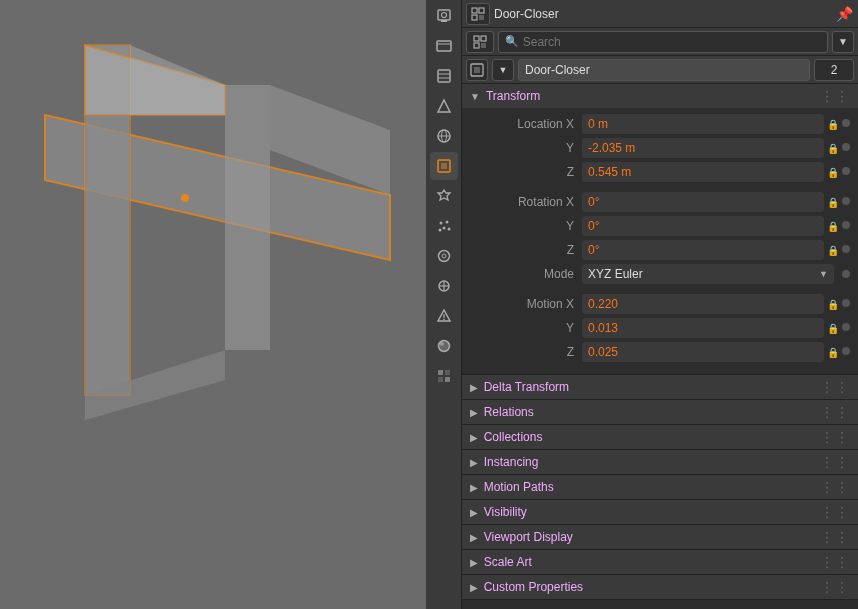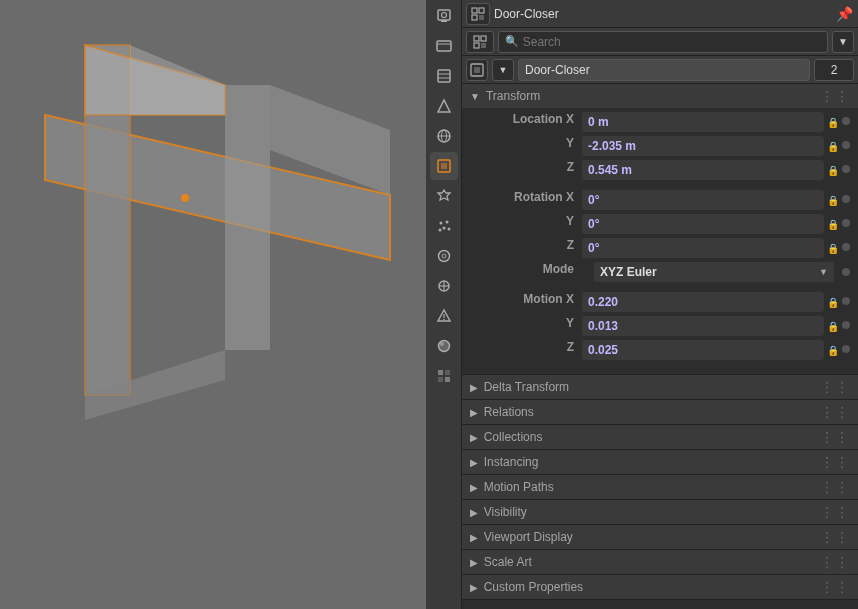--- a/index.html
+++ b/index.html
@@ -262,43 +262,42 @@
       gap: 4px;
     }
 
     .section-arrow {
       color: #aaa;
       font-size: 10px;
       margin-right: 2px;
     }
 
     .section-label {
-      color: #a3a3a3;
+      color: #f0abfc;
       font-size: 12px;
       font-weight: 500;
     }
 
     .section-dots {
       margin-left: auto;
       color: #666;
       font-size: 14px;
       letter-spacing: 1px;
     }
 
     
     .section-content {
       padding: 4px 0;
     }
 
     .prop-row {
       height: 24px;
       display: flex;
-      align-items: flex-start;
+      align-items: center;
       padding: 0 8px 0 40px;
-      font-weight: bold;
     }
 
     .prop-label {
       color: #999;
       font-size: 12px;
       min-width: 80px;
       text-align: right;
       padding-right: 8px;
     }
 
@@ -310,21 +309,21 @@
     }
 
     .prop-value {
       flex: 1;
       height: 20px;
       background: #3a3a3a;
       border-radius: 3px;
       display: flex;
       align-items: center;
       padding: 0 6px;
-      color: #c4b5fd;
+      color: #f97316;
       font-size: 12px;
       cursor: text;
     }
 
     .prop-icons {
       display: flex;
       gap: 2px;
     }
 
     .prop-icon {
@@ -620,21 +619,21 @@
               <div class="prop-icons">
                 <span class="prop-icon">🔒</span>
                 <div class="prop-dot"></div>
               </div>
             </div>
           </div>
 
           <div class="prop-row">
             <span class="prop-label">Mode</span>
             <div class="prop-value-wrap">
-              <div class="mode-dropdown" style="margin-left:12px;">
+              <div class="mode-dropdown" style="margin-left:0;">
                 <span>XYZ Euler</span>
                 <span class="mode-dropdown-arrow">▼</span>
               </div>
               <div class="prop-dot" style="margin-left:4px;"></div>
             </div>
           </div>
 
           <div class="prop-group-spacer"></div>
 
           <div class="prop-row">

